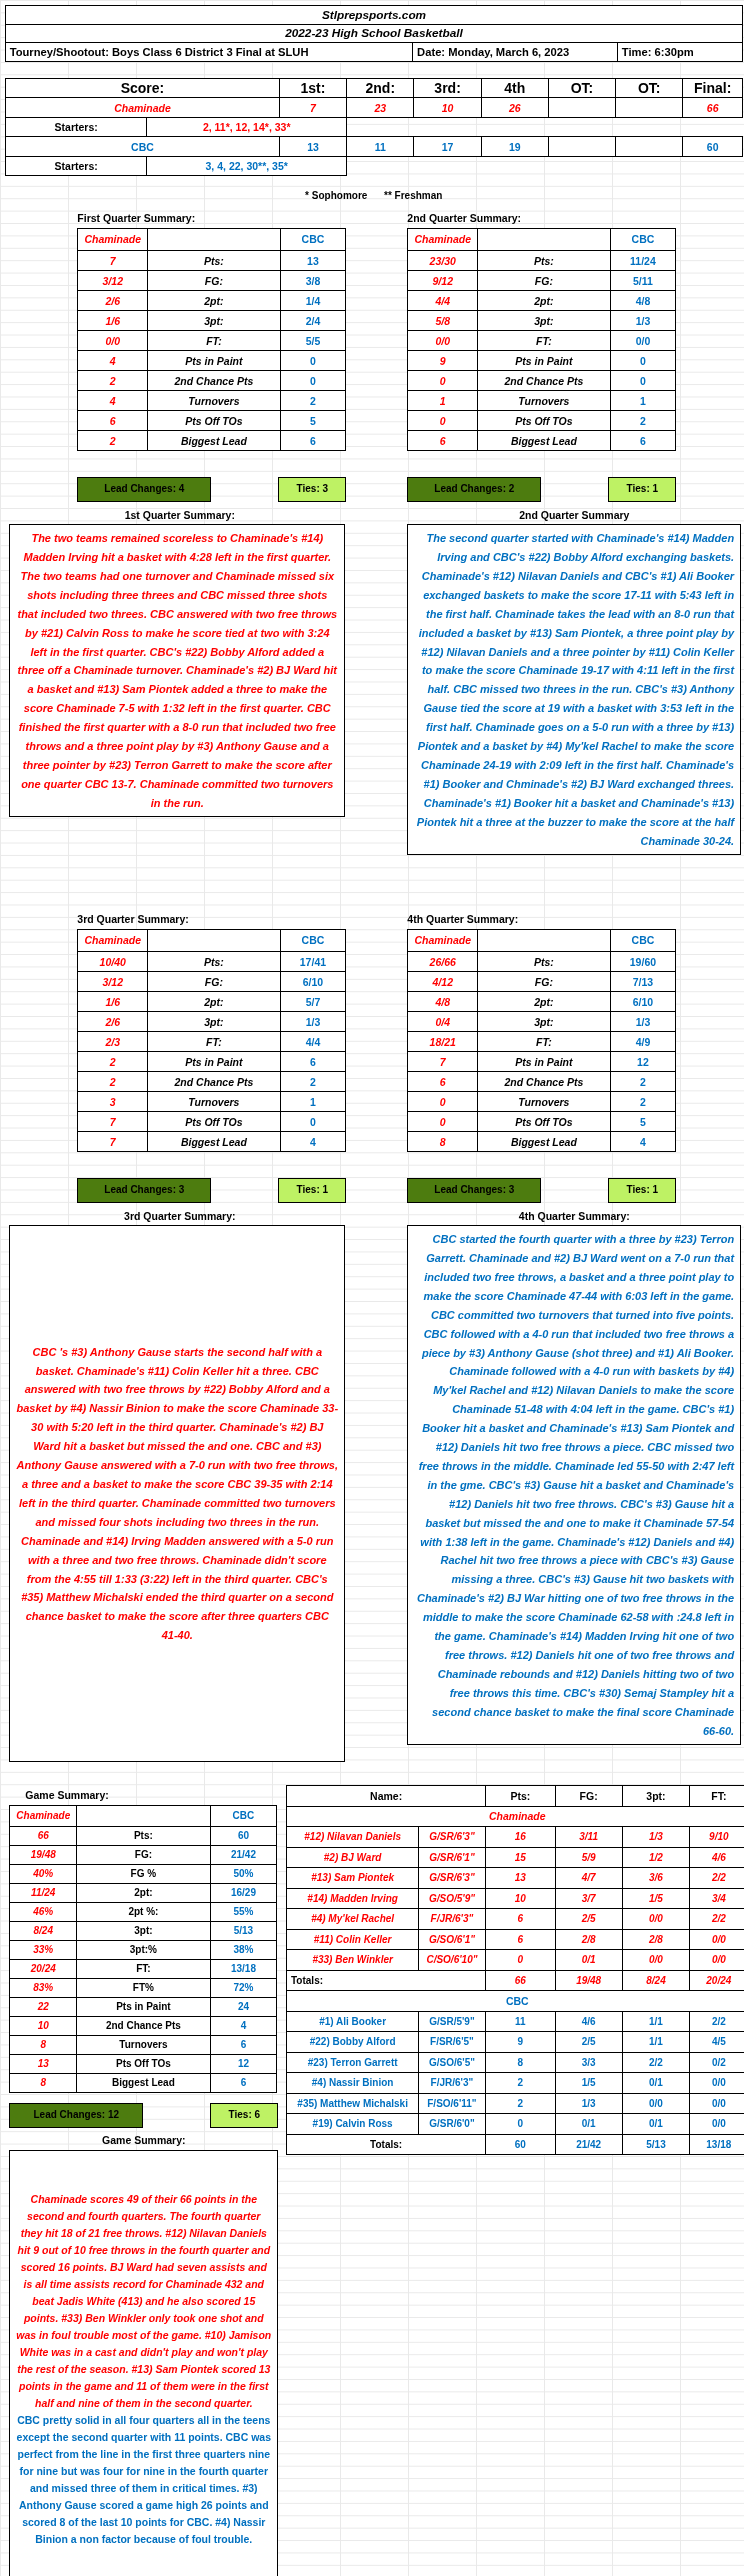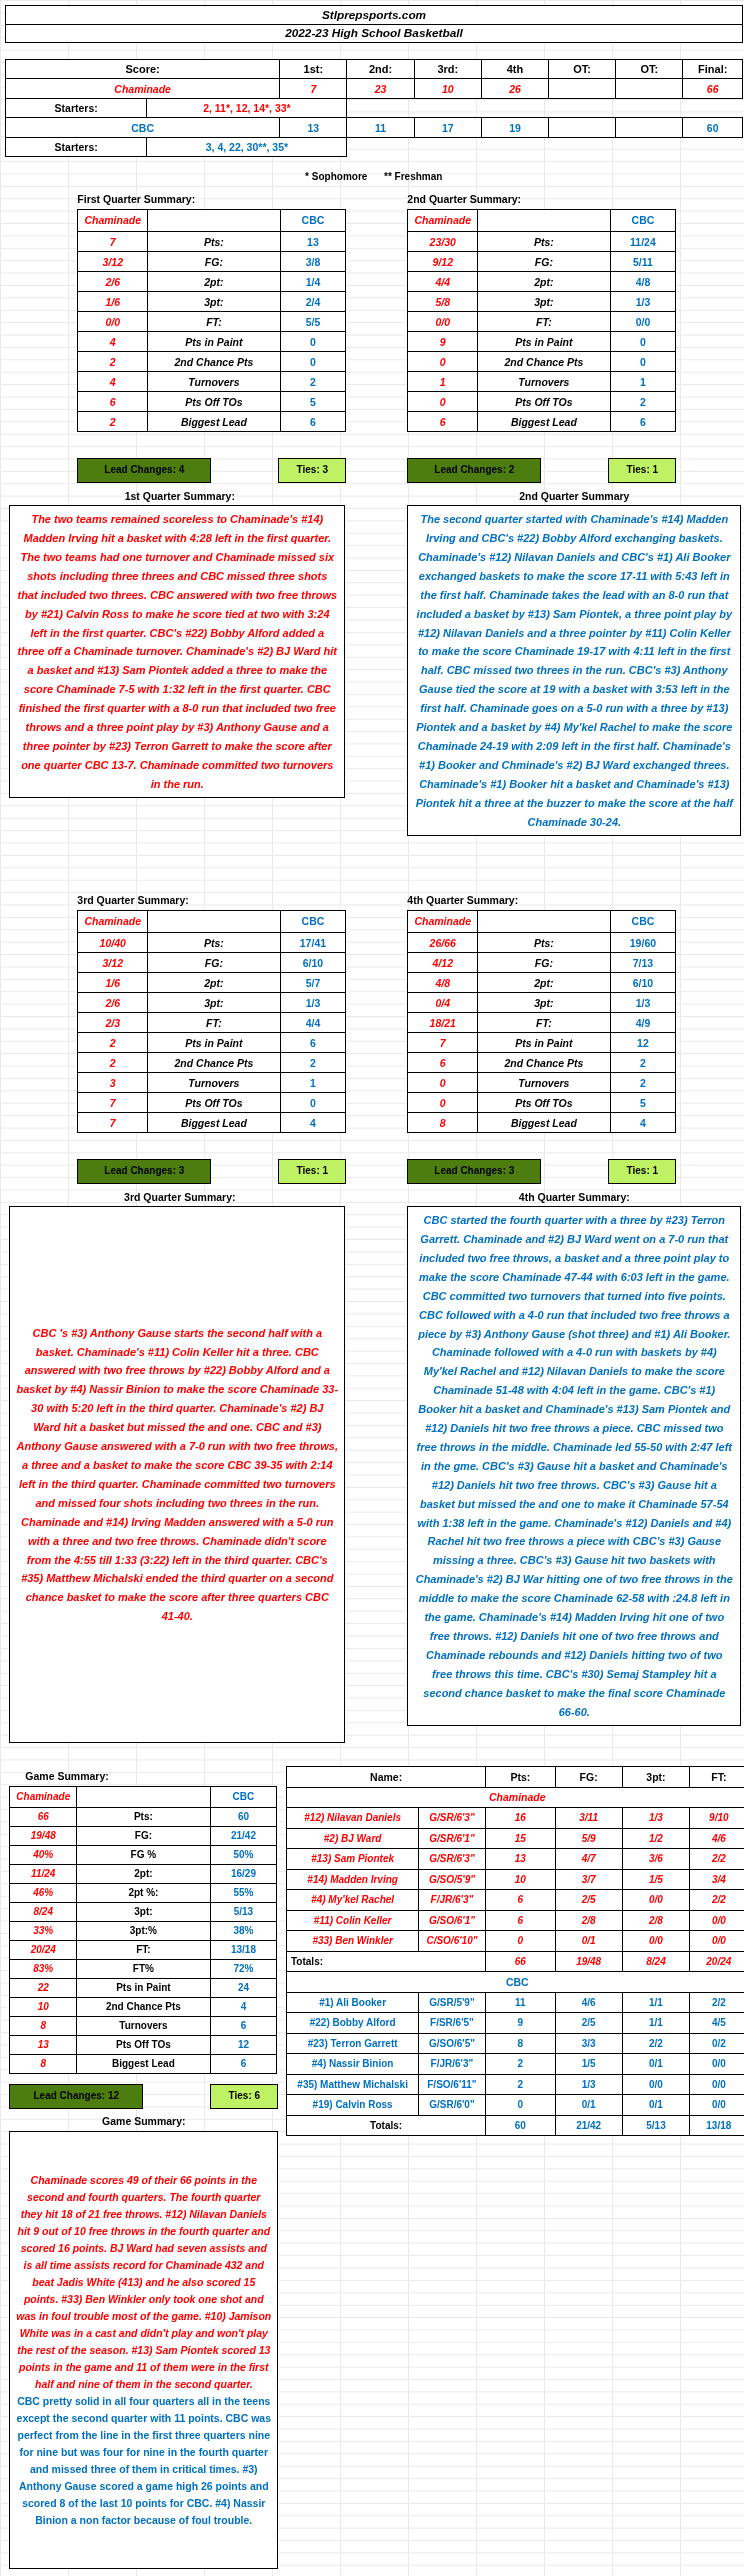--- a/index.html
+++ b/index.html
@@ -21,21 +21,21 @@
   
   table { border-collapse: collapse; }
   .hdr { width: 738px; background: #fff; }
   .hdr td { border: 1.2px solid #000; background:#fff; height: 18.6px; padding: 0 3.7px; }
   .hdr .c { text-align: center; font-size: 11.8px; font-style: italic; }
   .hdr .l { text-align: left; font-size: 11.2px; }
 
   
   .score { margin-top: 16px; width: 738px; }
   .score td { border: 1.2px solid #000; background: #fff; text-align: center; font-size: 10.5px; height: 18.6px; }
-  .score .h td { font-size: 11px; }
+  .score .h td { font-size: 14px; }
   .score td.ghost { border: none; background: transparent; }
   .score .teamrow td { height: 20.5px; }
 
   .legend { margin-top: 13.6px; text-align: center; font-size: 10px; white-space: pre; }
 
   
   .qsec { display: flex; align-items: flex-start; }
   .qsec1 { margin-top: 8.7px; }
   .qsec2 { margin-top: 55px; }
   .qcol-l { width: 341px; margin-left: 4.3px; }
@@ -52,21 +52,21 @@
   .leadbox { width: 134px; border: 1.2px solid #000; background: #4d7c0f; text-align: center; font-size: 10px; height: 25px; line-height: 22.3px; }
   .tiesbox { width: 68px; border: 1.2px solid #000; background: #bef264; text-align: center; font-size: 10px; height: 25px; line-height: 22.3px; margin-left: 67px; }
   .qboxtitle { text-align: center; font-size: 10.5px; height: 18.6px; line-height: 18.6px; margin-top: 3.7px; }
   .qtext {
     border: 1.2px solid #000; background: #fff; width: 336px;
     display: flex; flex-direction: column; justify-content: center;
     text-align: center; font-size: 11px; line-height: 1.72; padding: 3.7px 6.2px;
   }
   .qcol-r .qtext { width: 334px; }
   .redtext  { color: #FF0000; font-style: italic; }
-  .bluetext { color: #0070C0; font-style: italic; }
+  .bluetext { color: #0070C0; font-style: italic; text-align: right; }
 
   
   .gs { display: flex; align-items: flex-start; margin-top: 22.3px; }
   .gs-left { width: 275px; margin-left: 4.3px; }
   .gs-right { width: 463px; margin-left: 8px; }
   .gstitle { font-size: 10.5px; height: 20px; line-height: 20px; margin-left: 16px; }
   .gstable { width: 268px; border: 1.2px solid #000; background:#fff; }
   .gstable td { border: 0.6px solid #000; background: #fff; text-align: center; height: 19px; font-size: 10px; }
   .gstable thead td { height: 21px; }
   .gstable col.c1 { width: 67px; } .gstable col.c2 { width: 134px; } .gstable col.c3 { width: 67px; }
@@ -97,20 +97,25 @@
 <div class="page">
 
   <table class="hdr">
     <tbody>
         <tr>
           <td colspan="3" class="c">Stlprepsports.com</td>
         </tr>
     <tr>
           <td colspan="3" class="c">2022-23 High School Basketball</td>
         </tr>
+    <tr>
+      <td class="l" style="width:408px">Tourney/Shootout: Boys Class 6 District 3  Final at SLUH</td>
+      <td class="l" style="width:205px">Date: Monday, March 6, 2023</td>
+      <td class="l" style="width:125px">Time: 6:30pm</td>
+    </tr>
   </tbody>
     </table>
 
   <table class="score">
     <colgroup>
       <col style="width:143px">
         <col style="width:135px">
         <col style="width:68px">
         <col style="width:68px">
       <col style="width:68px">

